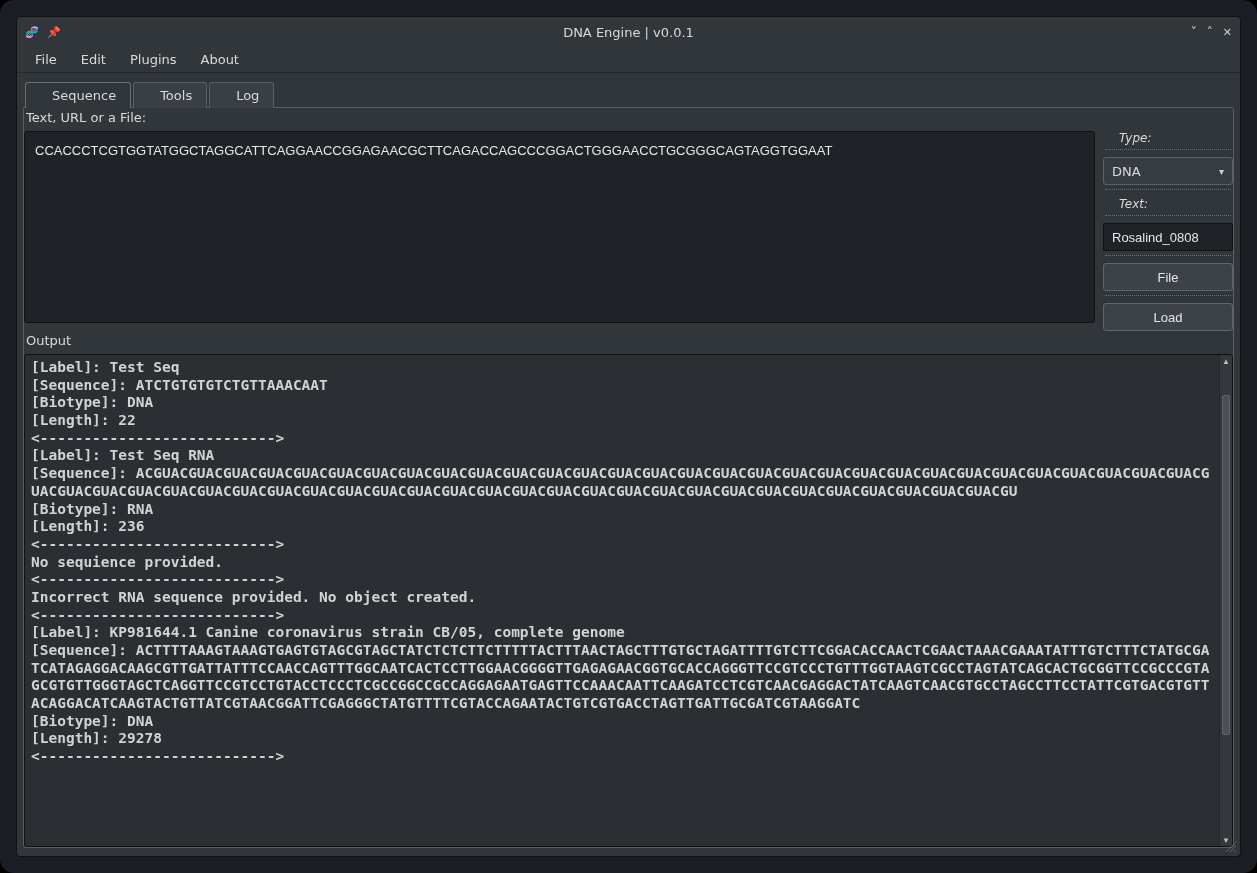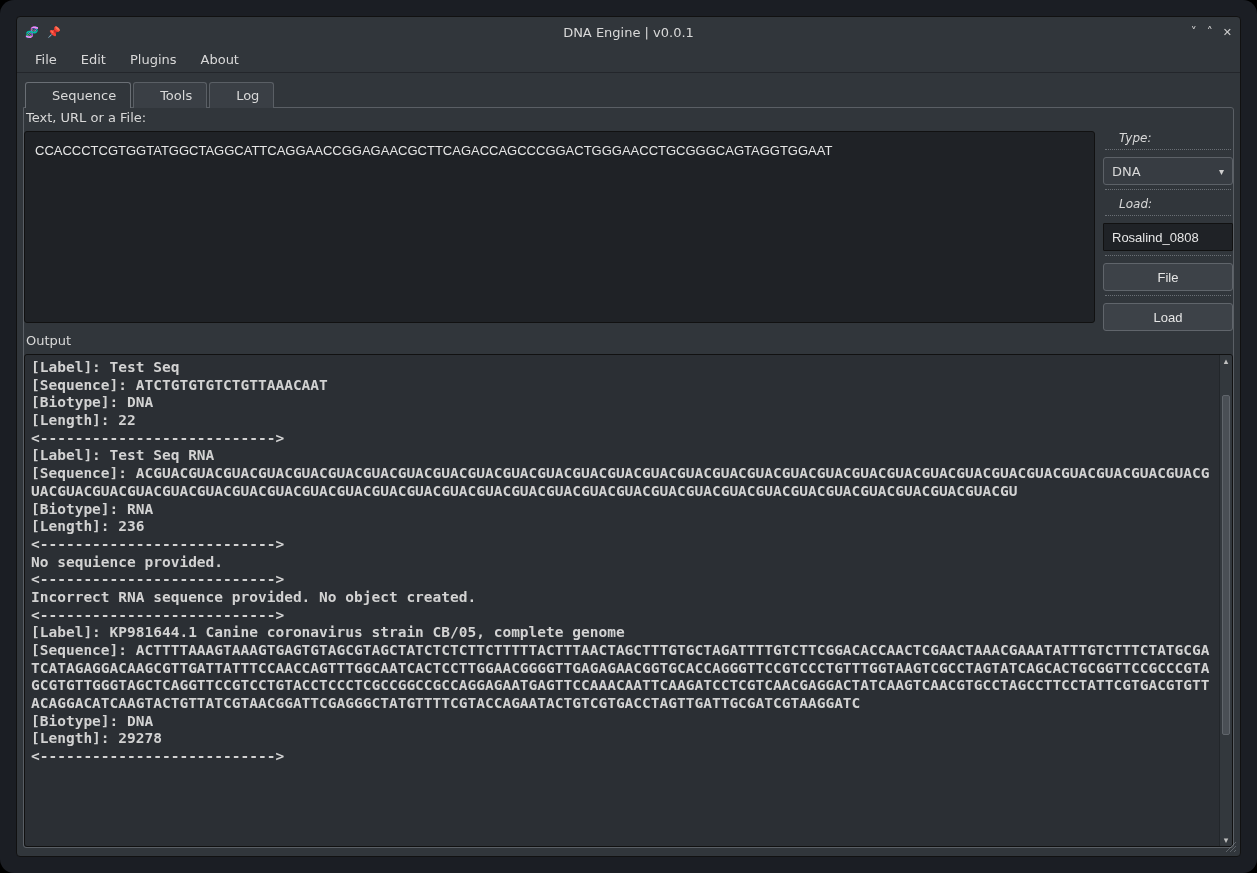--- a/index.html
+++ b/index.html
@@ -94,21 +94,21 @@
           <textarea class="seq-input" style="">CCACCCTCGTGGTATGGCTAGGCATTCAGGAACCGGAGAACGCTTCAGACCAGCCCGGACTGGGAACCTGCGGGCAGTAGGTGGAAT</textarea>
 
           <div class="side">
             <div class="sl">Type:</div>
             <div class="dots"></div>
             <div class="select">
               <span>DNA</span>
               <span class="chev">▾</span>
             </div>
             <div class="dots"></div>
-            <div class="sl">Load:</div>
+            <div class="sl">Text:</div>
             <div class="dots"></div>
             <input class="text-input" value="Rosalind_0808" style="">
             <div class="dots"></div>
             <button class="btn">File</button>
             <div class="dots"></div>
             <button class="btn">Load</button>
           </div>
         </div>
 
         <div class="output-wrap">

